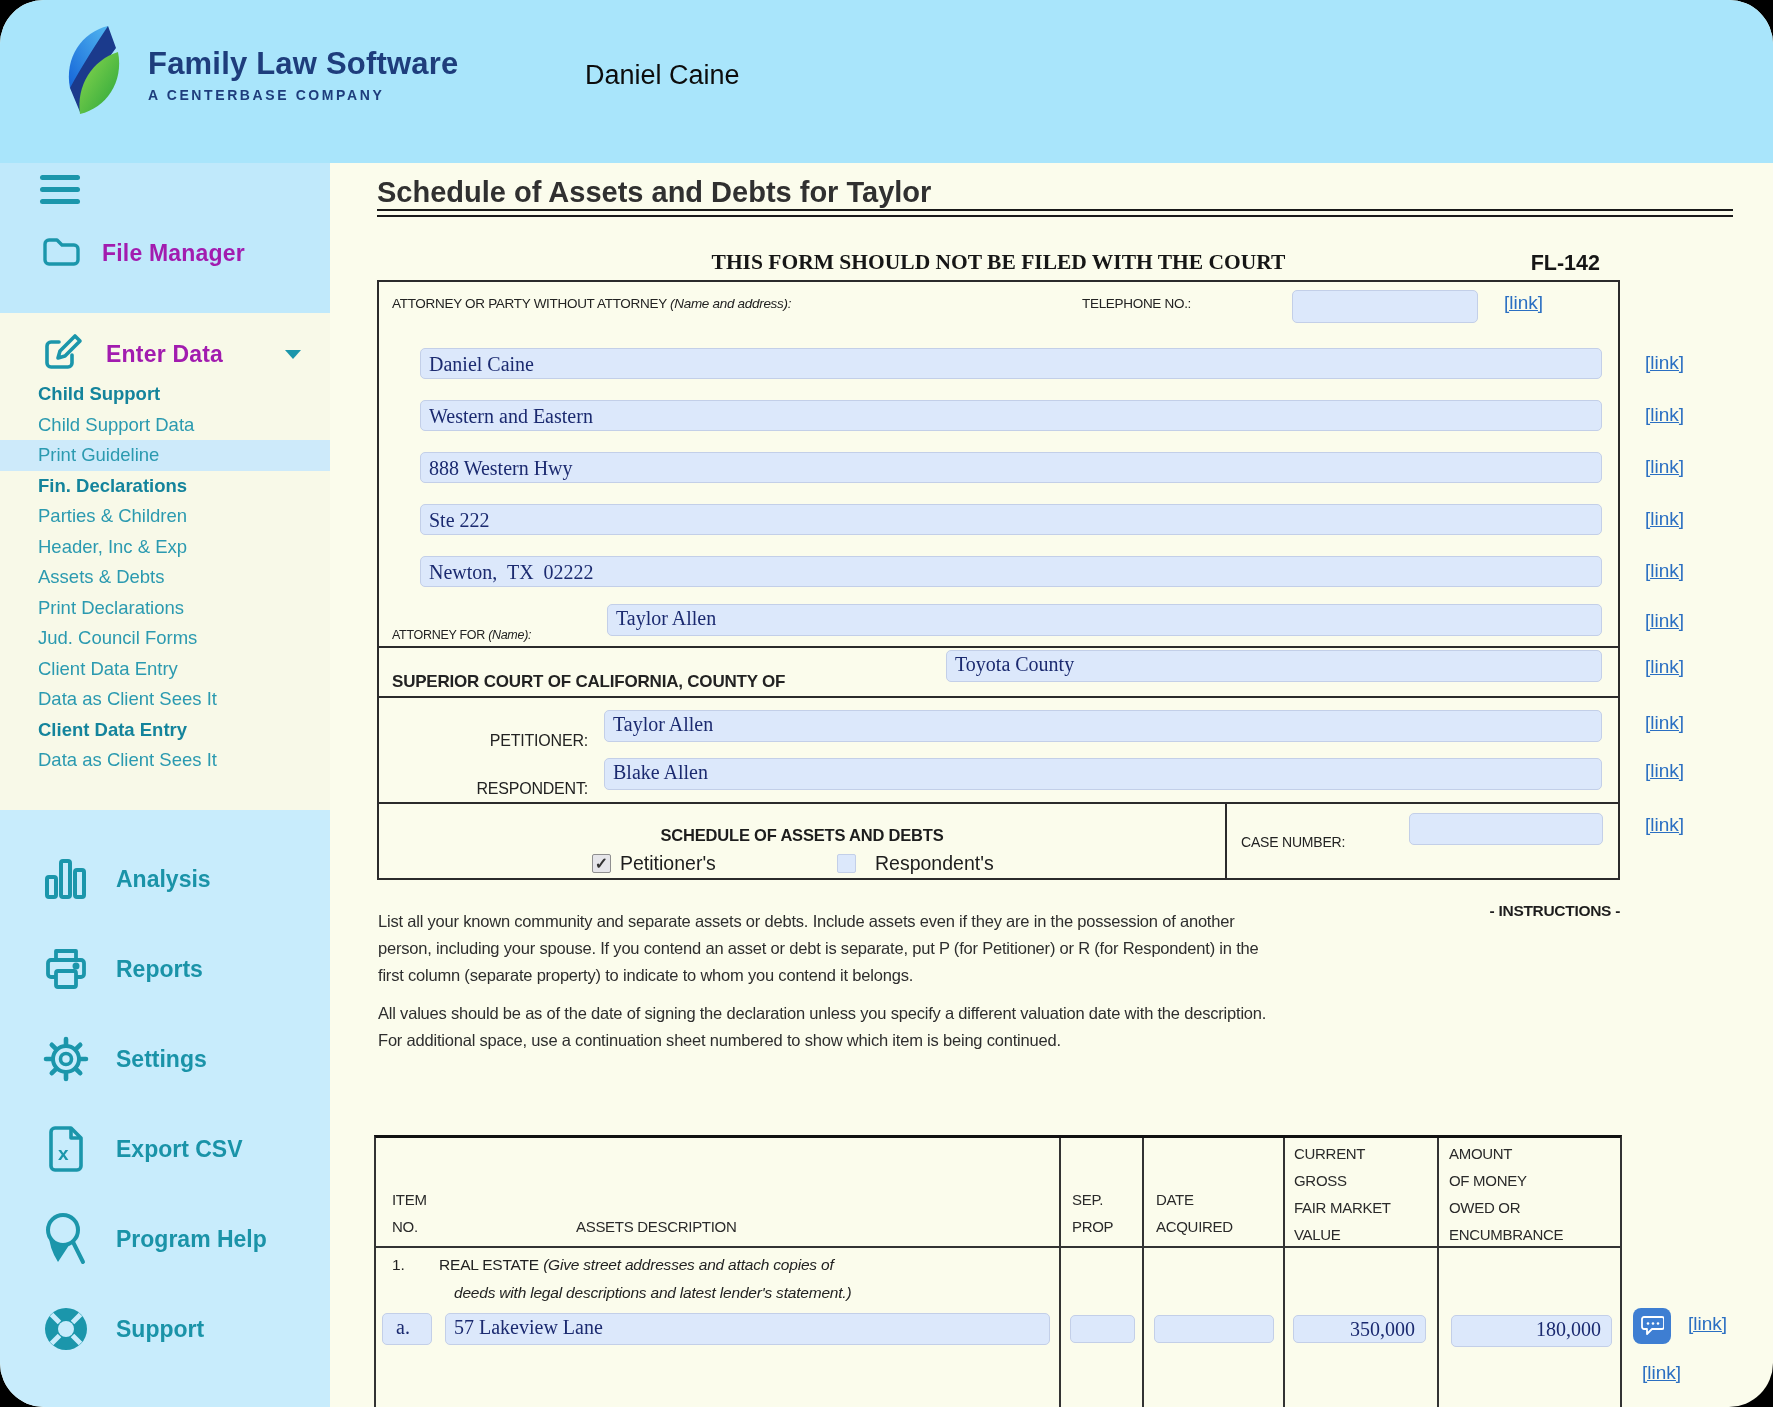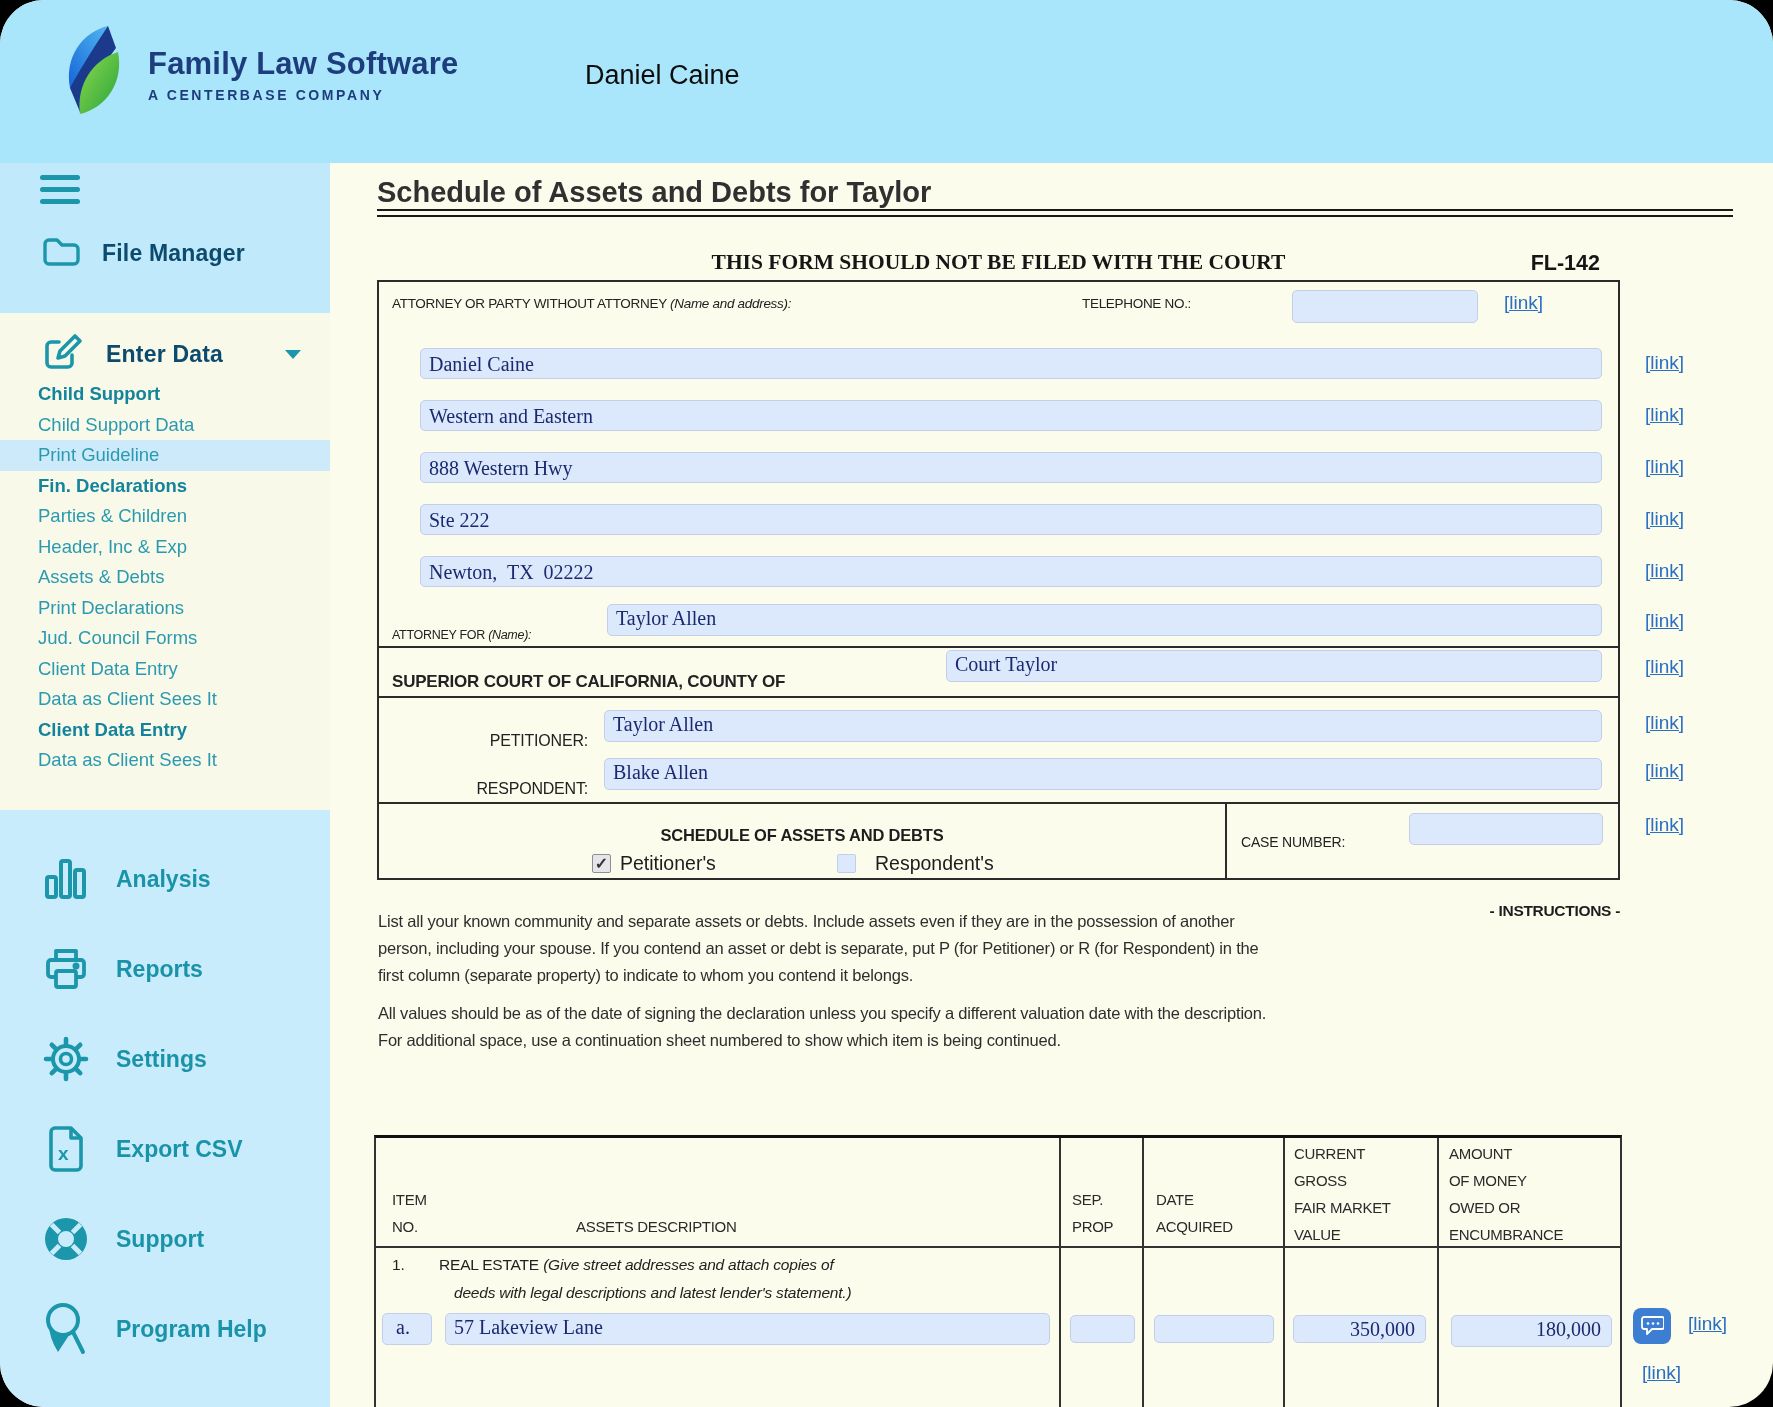--- a/index.html
+++ b/index.html
@@ -17,21 +17,21 @@
   .brand-tagline { font-size:14px; font-weight:bold; letter-spacing:2.6px; margin-top:5px; }
   .user-name { position:absolute; left:585px; top:60px; font-size:27px; color:#0c0c0c; }
 
   
   .sidebar { position:absolute; left:0; top:163px; width:330px; bottom:0; }
   .side-top { position:absolute; top:0; left:0; right:0; height:150px; background:#c0e9fb; }
   .side-mid { position:absolute; top:150px; left:0; right:0; height:497px; background:#f8f9e8; }
   .side-bottom { position:absolute; top:647px; left:0; right:0; bottom:0; background:#c8ecfc; }
   .hamburger { position:absolute; left:40px; top:12px; width:40px; cursor:pointer; }
   .hamburger div { height:5px; background:#1b96ab; border-radius:3px; margin-bottom:7px; }
-  .side-row { position:absolute; display:flex; align-items:center; gap:22px; color:#0c4a6e; font-weight:bold; }
+  .side-row { position:absolute; display:flex; align-items:center; gap:22px; color:#a21caf; font-weight:bold; }
   .side-row .lbl { font-size:23px; letter-spacing:0.2px; }
   .filemgr { left:42px; top:72px; }
   .enterdata { left:42px; top:18px; }
   .caret { width:0; height:0; border-left:8px solid transparent; border-right:8px solid transparent; border-top:9px solid #1b96ab; margin-left:40px; }
   .enter-items { position:absolute; top:66px; left:0; right:0; }
   .enter-item { padding:3px 0 3px 38px; font-size:18.5px; color:#2b9ab0; line-height:24.5px; cursor:pointer; }
   .enter-item.bold { font-weight:bold; color:#14849c; }
   .enter-item.active { background:#cdeafa; }
   .tools { position:absolute; top:44px; left:0; right:0; }
   .tool-row { display:flex; align-items:center; gap:24px; margin:0 0 40px 40px; color:#1a93a8; font-weight:bold; font-size:23px; cursor:pointer; height:50px; }
@@ -250,40 +250,40 @@
             <svg width="42" height="50" viewBox="0 0 42 50" fill="none" stroke="#1b96ab" stroke-width="3.6" stroke-linejoin="round">
               <path d="M6 8 a4 4 0 0 1 4 -4 h16 l10 10 v28 a4 4 0 0 1 -4 4 H10 a4 4 0 0 1 -4 -4 Z"></path>
               <path d="M26 4 v10 h10"></path>
               <text x="13" y="36" font-size="19" font-weight="bold" fill="#1b96ab" stroke="none" font-family="Liberation Sans, sans-serif">x</text>
             </svg>
           </span>
           <span>Export CSV</span>
         </div>
         <div class="tool-row">
           <span class="ticon">
+            <svg width="50" height="58" viewBox="0 0 50 58" fill="none">
+              <circle cx="22" cy="20" r="15" stroke="#1b96ab" stroke-width="4"></circle>
+              <path d="M7.5 22 a15 15 0 0 0 21 12.5 L17 52 Q8 38 7.5 22 Z" fill="#1b96ab"></path>
+              <path d="M32 32 L42 52" stroke="#1b96ab" stroke-width="4" stroke-linecap="round"></path>
+            </svg>
+          </span>
+          <span>Program Help</span>
+        </div>
+        <div class="tool-row">
+          <span class="ticon">
             <svg width="48" height="48" viewBox="0 0 48 48">
               <circle cx="24" cy="24" r="21" fill="#1b96ab"></circle>
               <circle cx="24" cy="24" r="8" fill="#c8ecfc"></circle>
               <g stroke="#c8ecfc" stroke-width="5">
                 <path d="M9.5 9.5 l8 8 M38.5 9.5 l-8 8 M9.5 38.5 l8 -8 M38.5 38.5 l-8 -8"></path>
               </g>
             </svg>
           </span>
           <span>Support</span>
         </div>
-        <div class="tool-row">
-          <span class="ticon">
-            <svg width="50" height="58" viewBox="0 0 50 58" fill="none">
-              <circle cx="22" cy="20" r="15" stroke="#1b96ab" stroke-width="4"></circle>
-              <path d="M7.5 22 a15 15 0 0 0 21 12.5 L17 52 Q8 38 7.5 22 Z" fill="#1b96ab"></path>
-              <path d="M32 32 L42 52" stroke="#1b96ab" stroke-width="4" stroke-linecap="round"></path>
-            </svg>
-          </span>
-          <span>Program Help</span>
-        </div>
       </div>
     </div>
   </div>
 
   <div class="page-title">Schedule of Assets and Debts for Taylor</div>
   <div class="title-rule"></div>
 
   <div class="notice">THIS FORM SHOULD NOT BE FILED WITH THE COURT</div>
   <div class="form-number">FL-142</div>
 
@@ -308,21 +308,21 @@
         <div class="fld addr">Newton,  TX  02222</div>
       </div>
 
     <div class="flabel attfor-label">
       <span>ATTORNEY FOR </span><span class="ital">(Name):</span>
     </div>
     <div class="fld attfor-input">Taylor Allen</div>
 
     <div class="hrule" style="top:364px"></div>
     <div class="court-label">SUPERIOR COURT OF CALIFORNIA, COUNTY OF</div>
-    <div class="fld court-input">Court Taylor</div>
+    <div class="fld court-input">Toyota County</div>
 
     <div class="hrule" style="top:414px"></div>
     <div class="pet-label">PETITIONER:</div>
     <div class="fld pet-input">Taylor Allen</div>
     <div class="resp-label">RESPONDENT:</div>
     <div class="fld resp-input">Blake Allen</div>
 
     <div class="hrule" style="top:520px"></div>
     <div class="sched-title">SCHEDULE OF ASSETS AND DEBTS</div>
     <div class="chk checked">✓</div>

